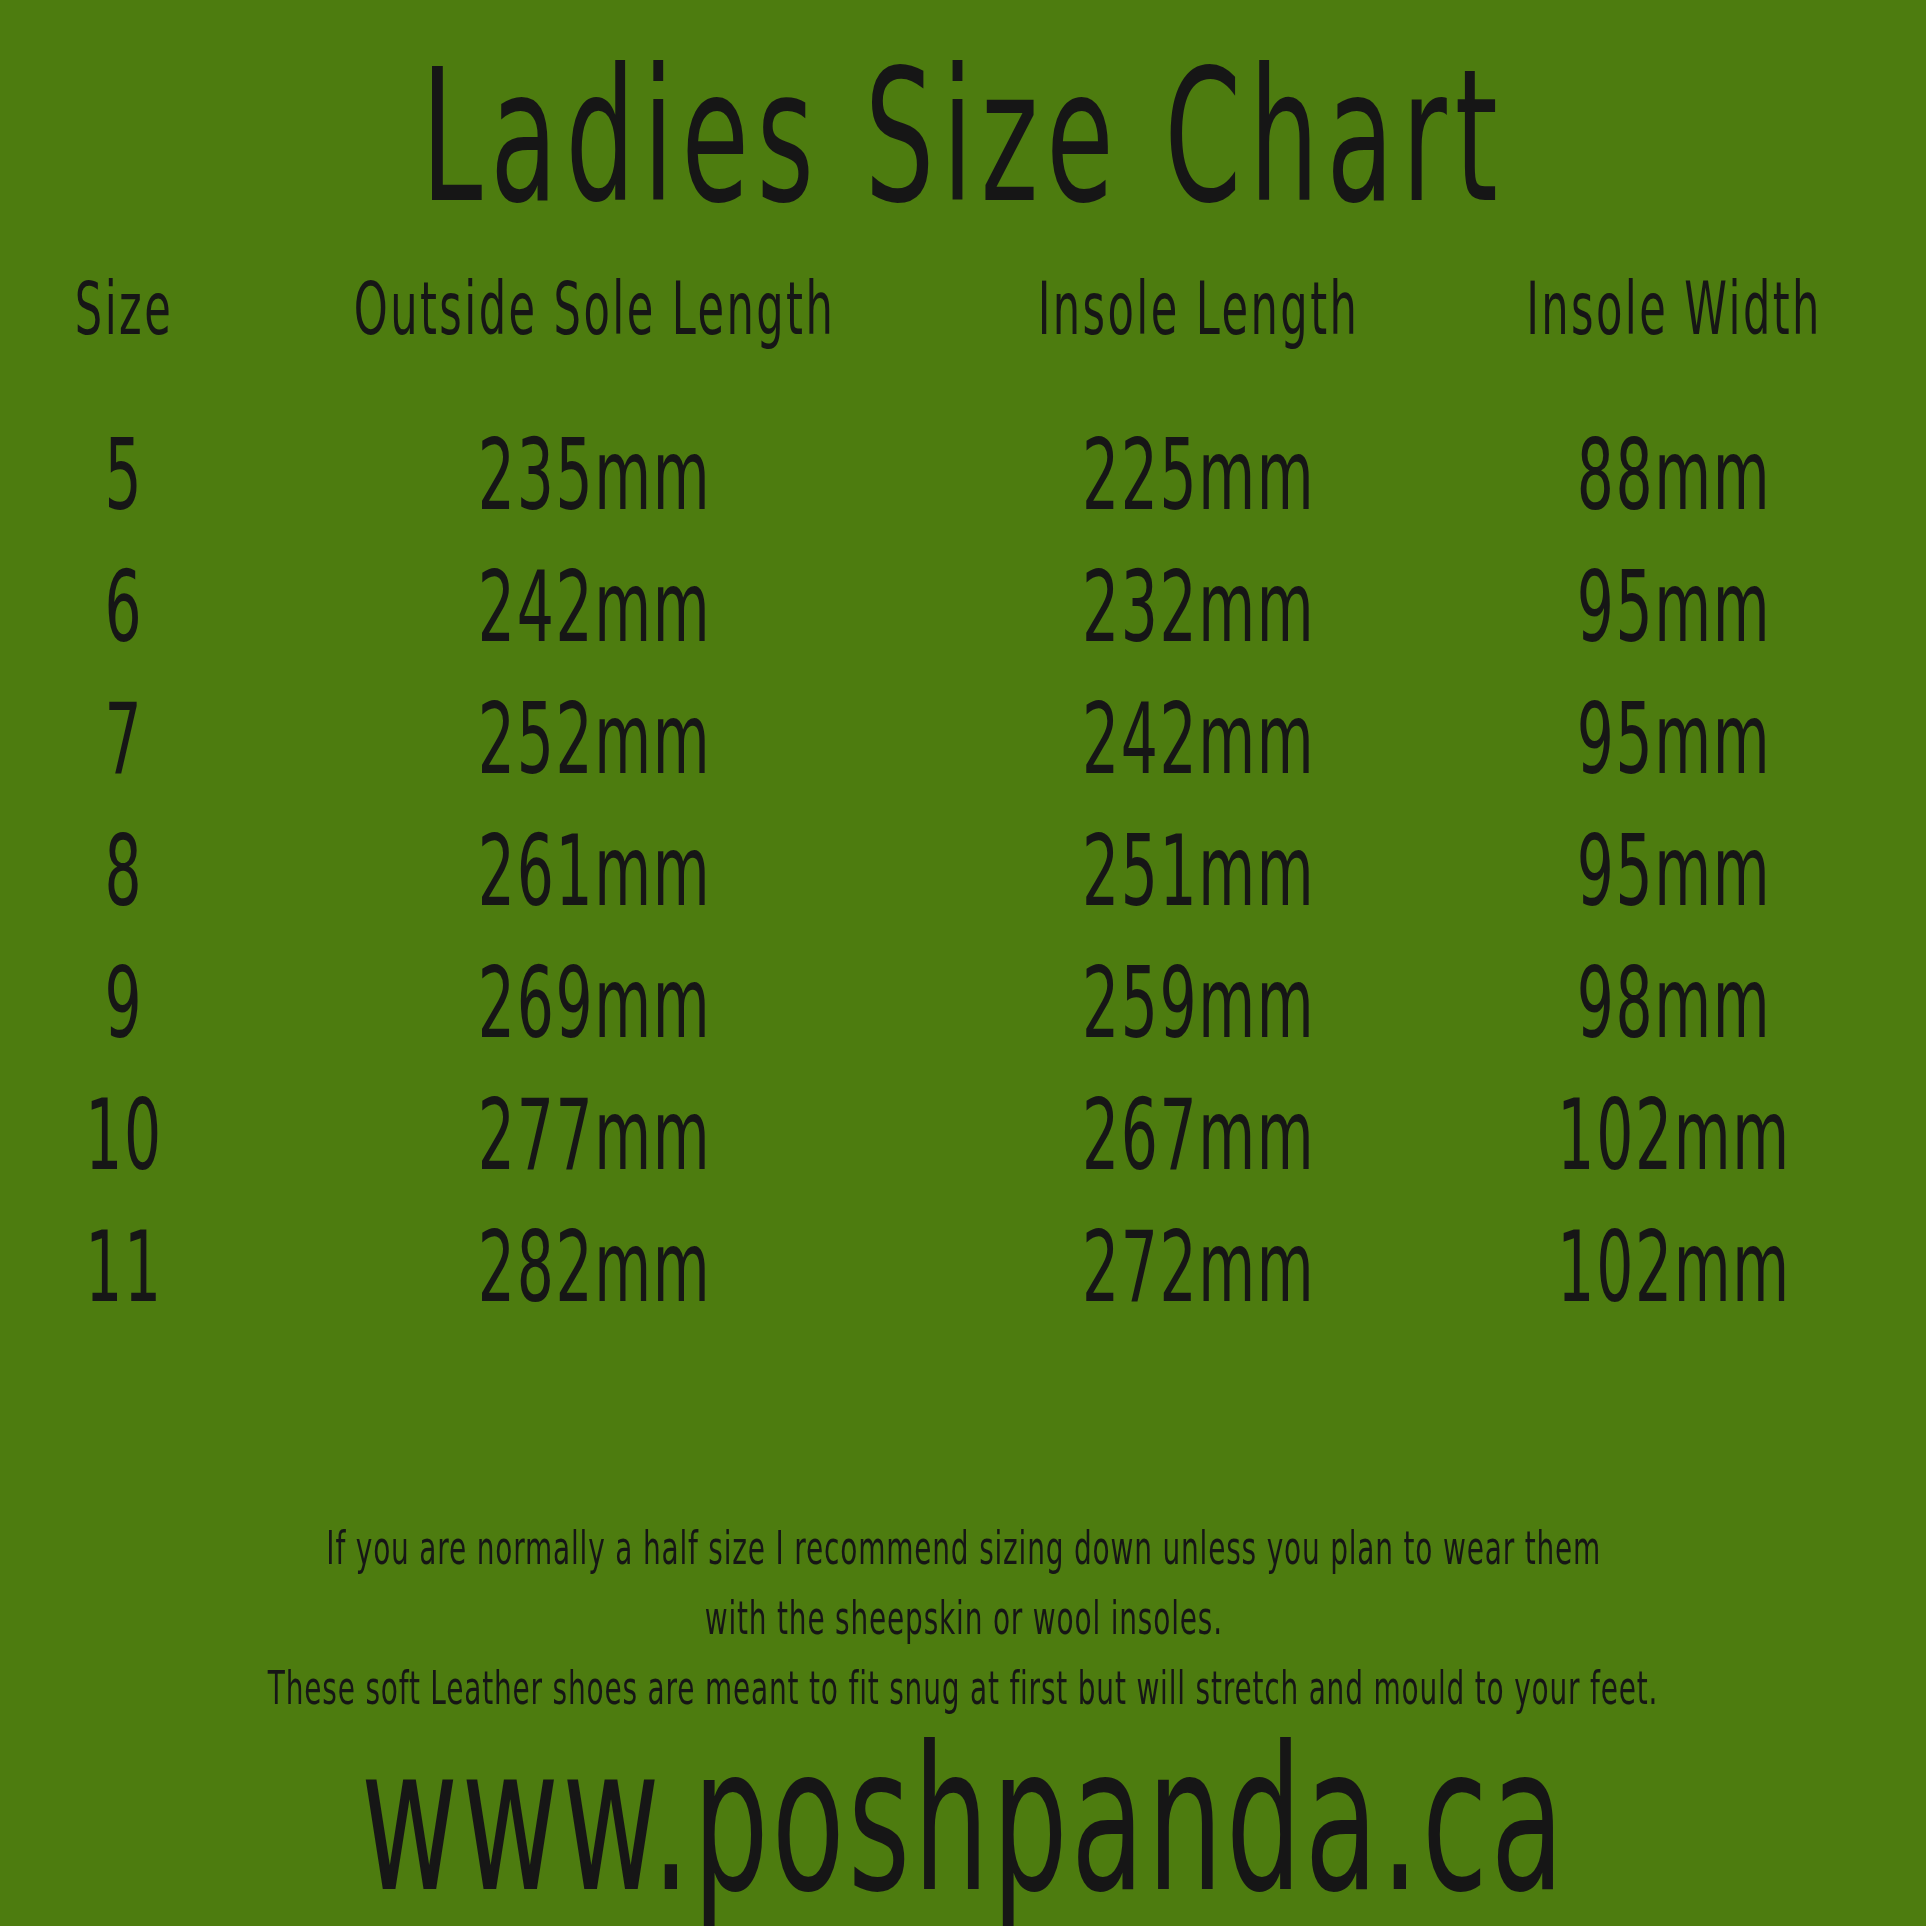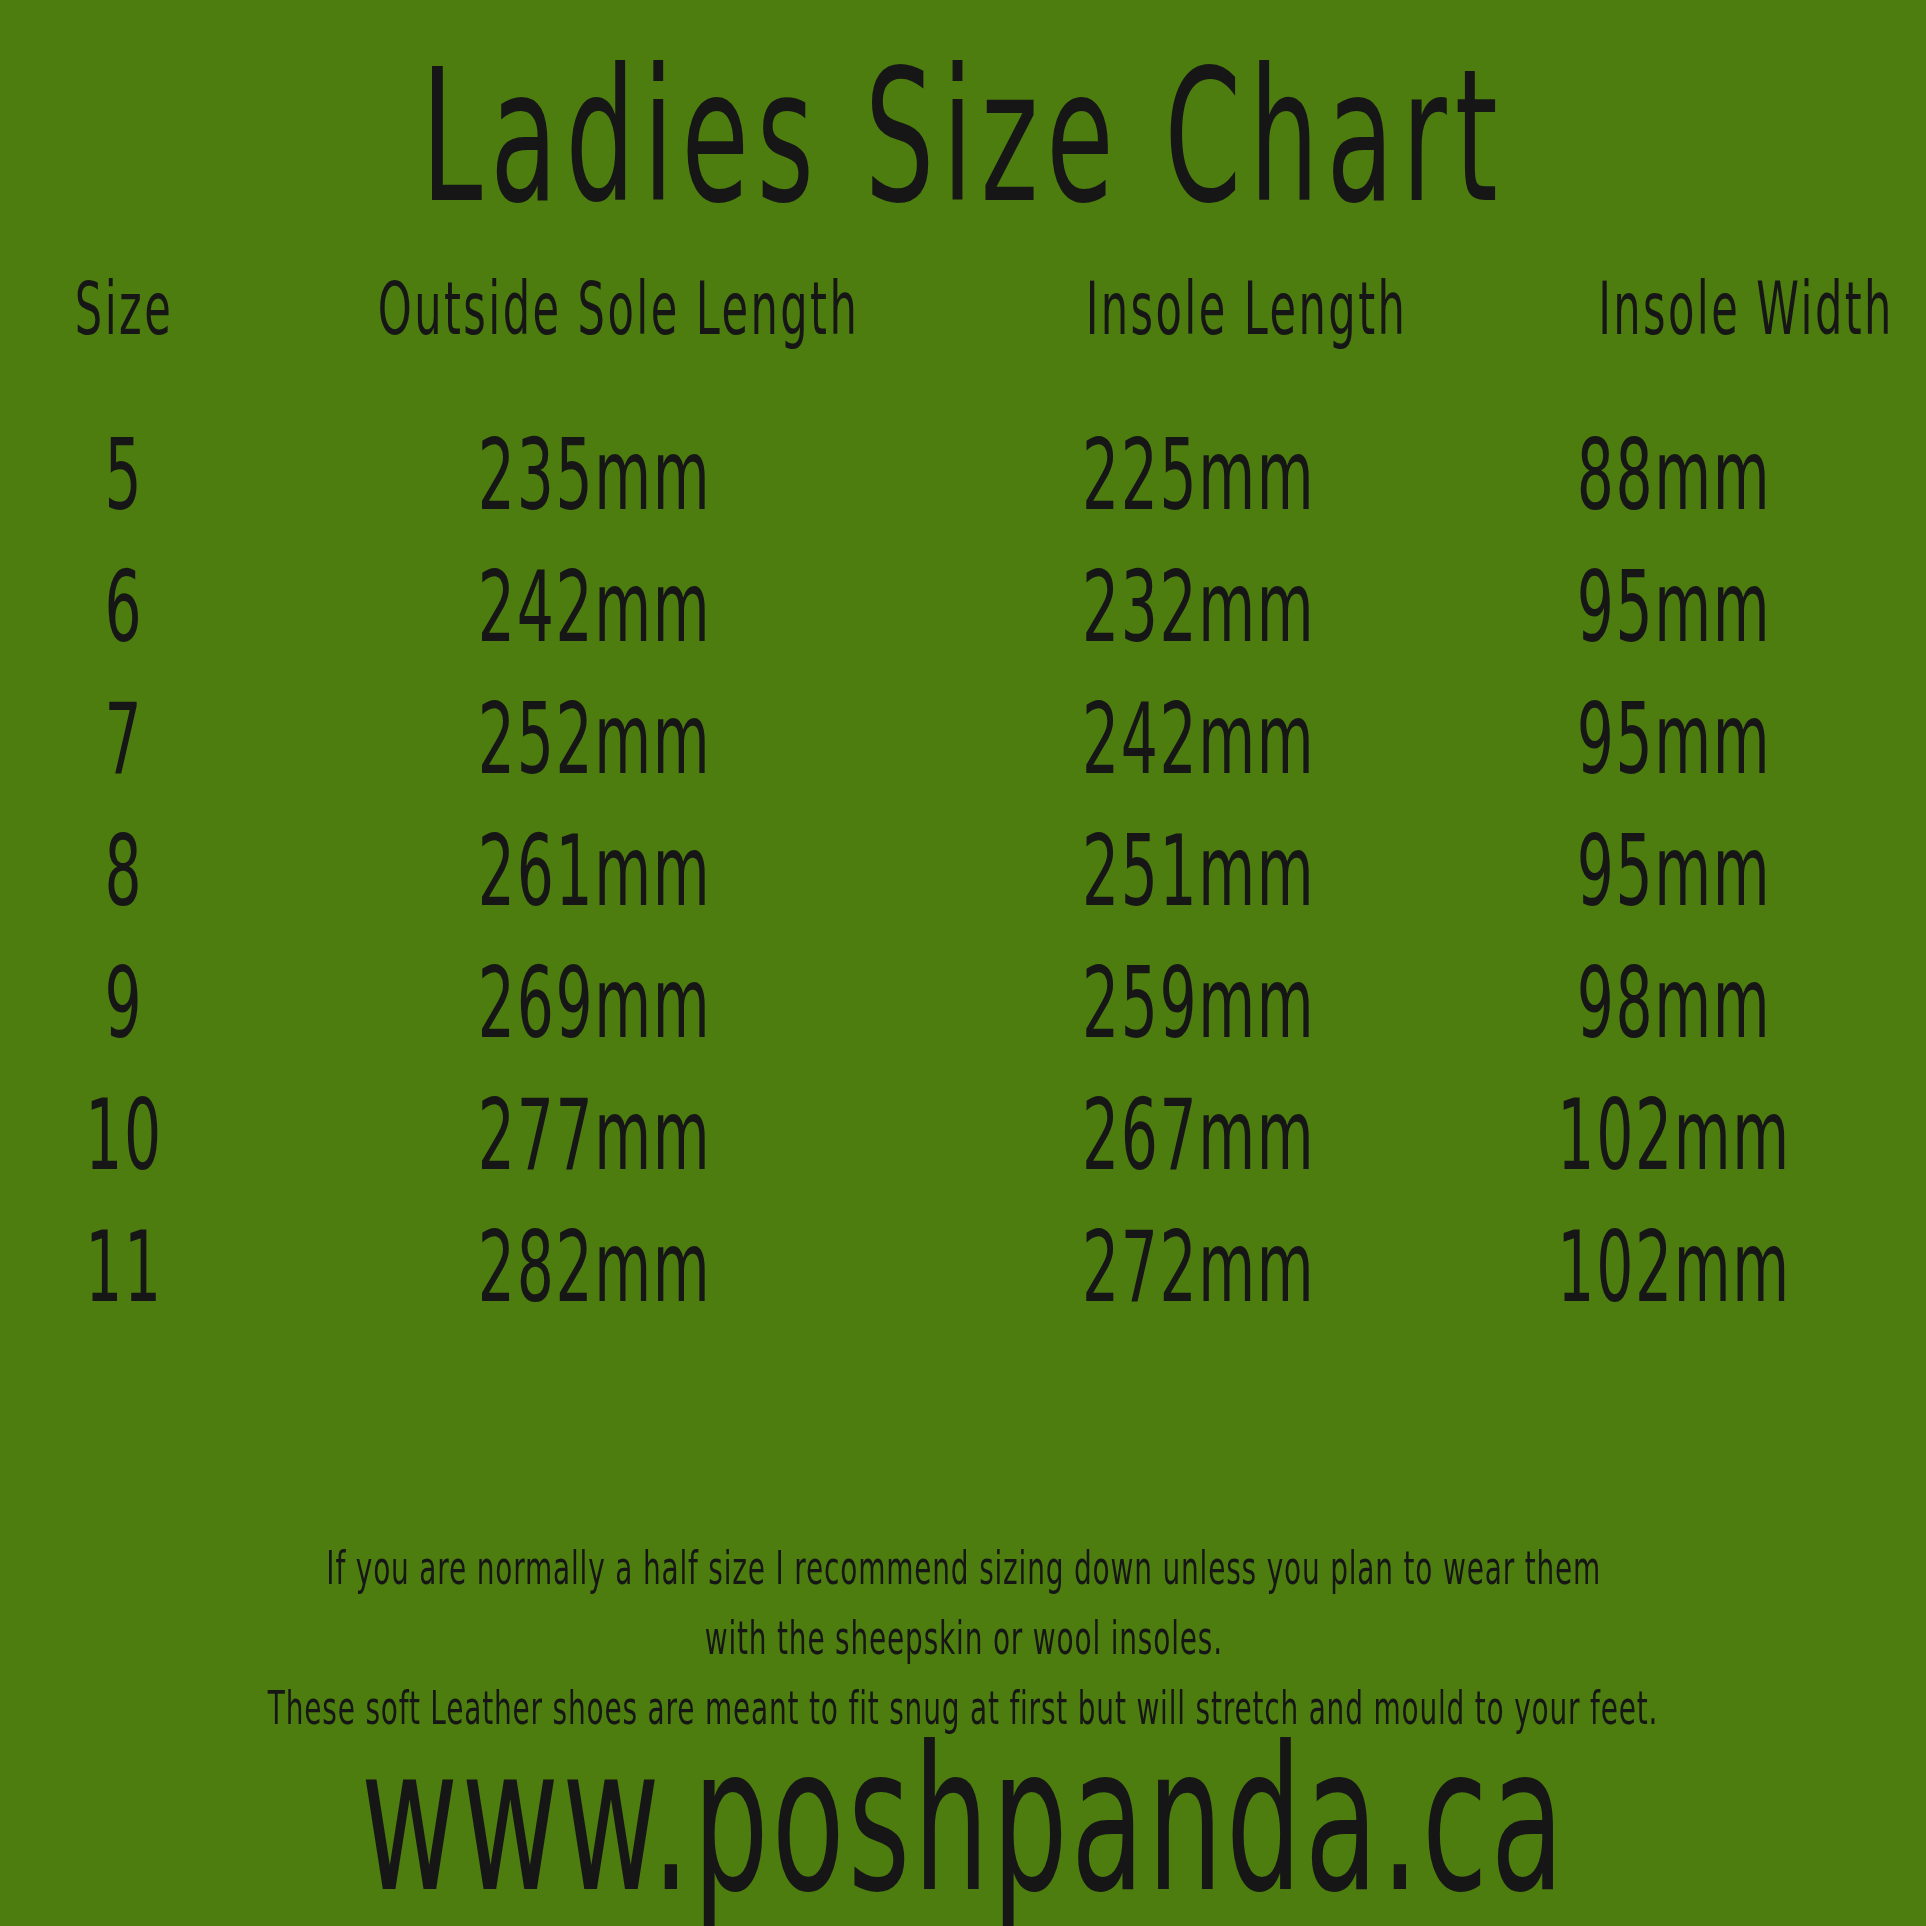--- a/index.html
+++ b/index.html
@@ -14,38 +14,38 @@
   
   .hw{transform:scale(0.80,1.34);transform-origin:50% 50%;white-space:nowrap;}
 
   .title{
     position:absolute;top:57px;left:0;width:100%;
     text-align:center;font-size:137px;font-weight:400;margin:0;
     letter-spacing:10px;
   }
 
   .grid{display:grid;grid-template-columns:248px 693px 515px 436px;width:1891px;}
-  .header-row{position:absolute;top:255px;left:0;gap:24px;}
+  .header-row{position:absolute;top:255px;left:0;}
   .header-row .cell{
     display:flex;align-items:center;justify-content:center;
     height:109px;font-size:54px;letter-spacing:3px;
   }
 
   .rows{position:absolute;top:408px;left:0;}
   .row{height:132px;}
   .row .cell{
     display:flex;align-items:center;justify-content:center;
     font-size:73px;letter-spacing:2px;
   }
 
   .notes{
     position:absolute;top:1533px;left:0;width:100%;
     text-align:center;font-size:35px;letter-spacing:1px;
   }
-  .notes .note-line{height:70px;display:flex;align-items:center;justify-content:center;}
+  .notes .note-line{height:70px;display:flex;justify-content:center;}
 
   .website{
     position:absolute;top:1725px;left:0;width:100%;
     display:flex;align-items:center;justify-content:center;
     height:188px;font-size:149px;letter-spacing:4px;text-align:center;
   }
 </style>
 </head>
 <body>
 

